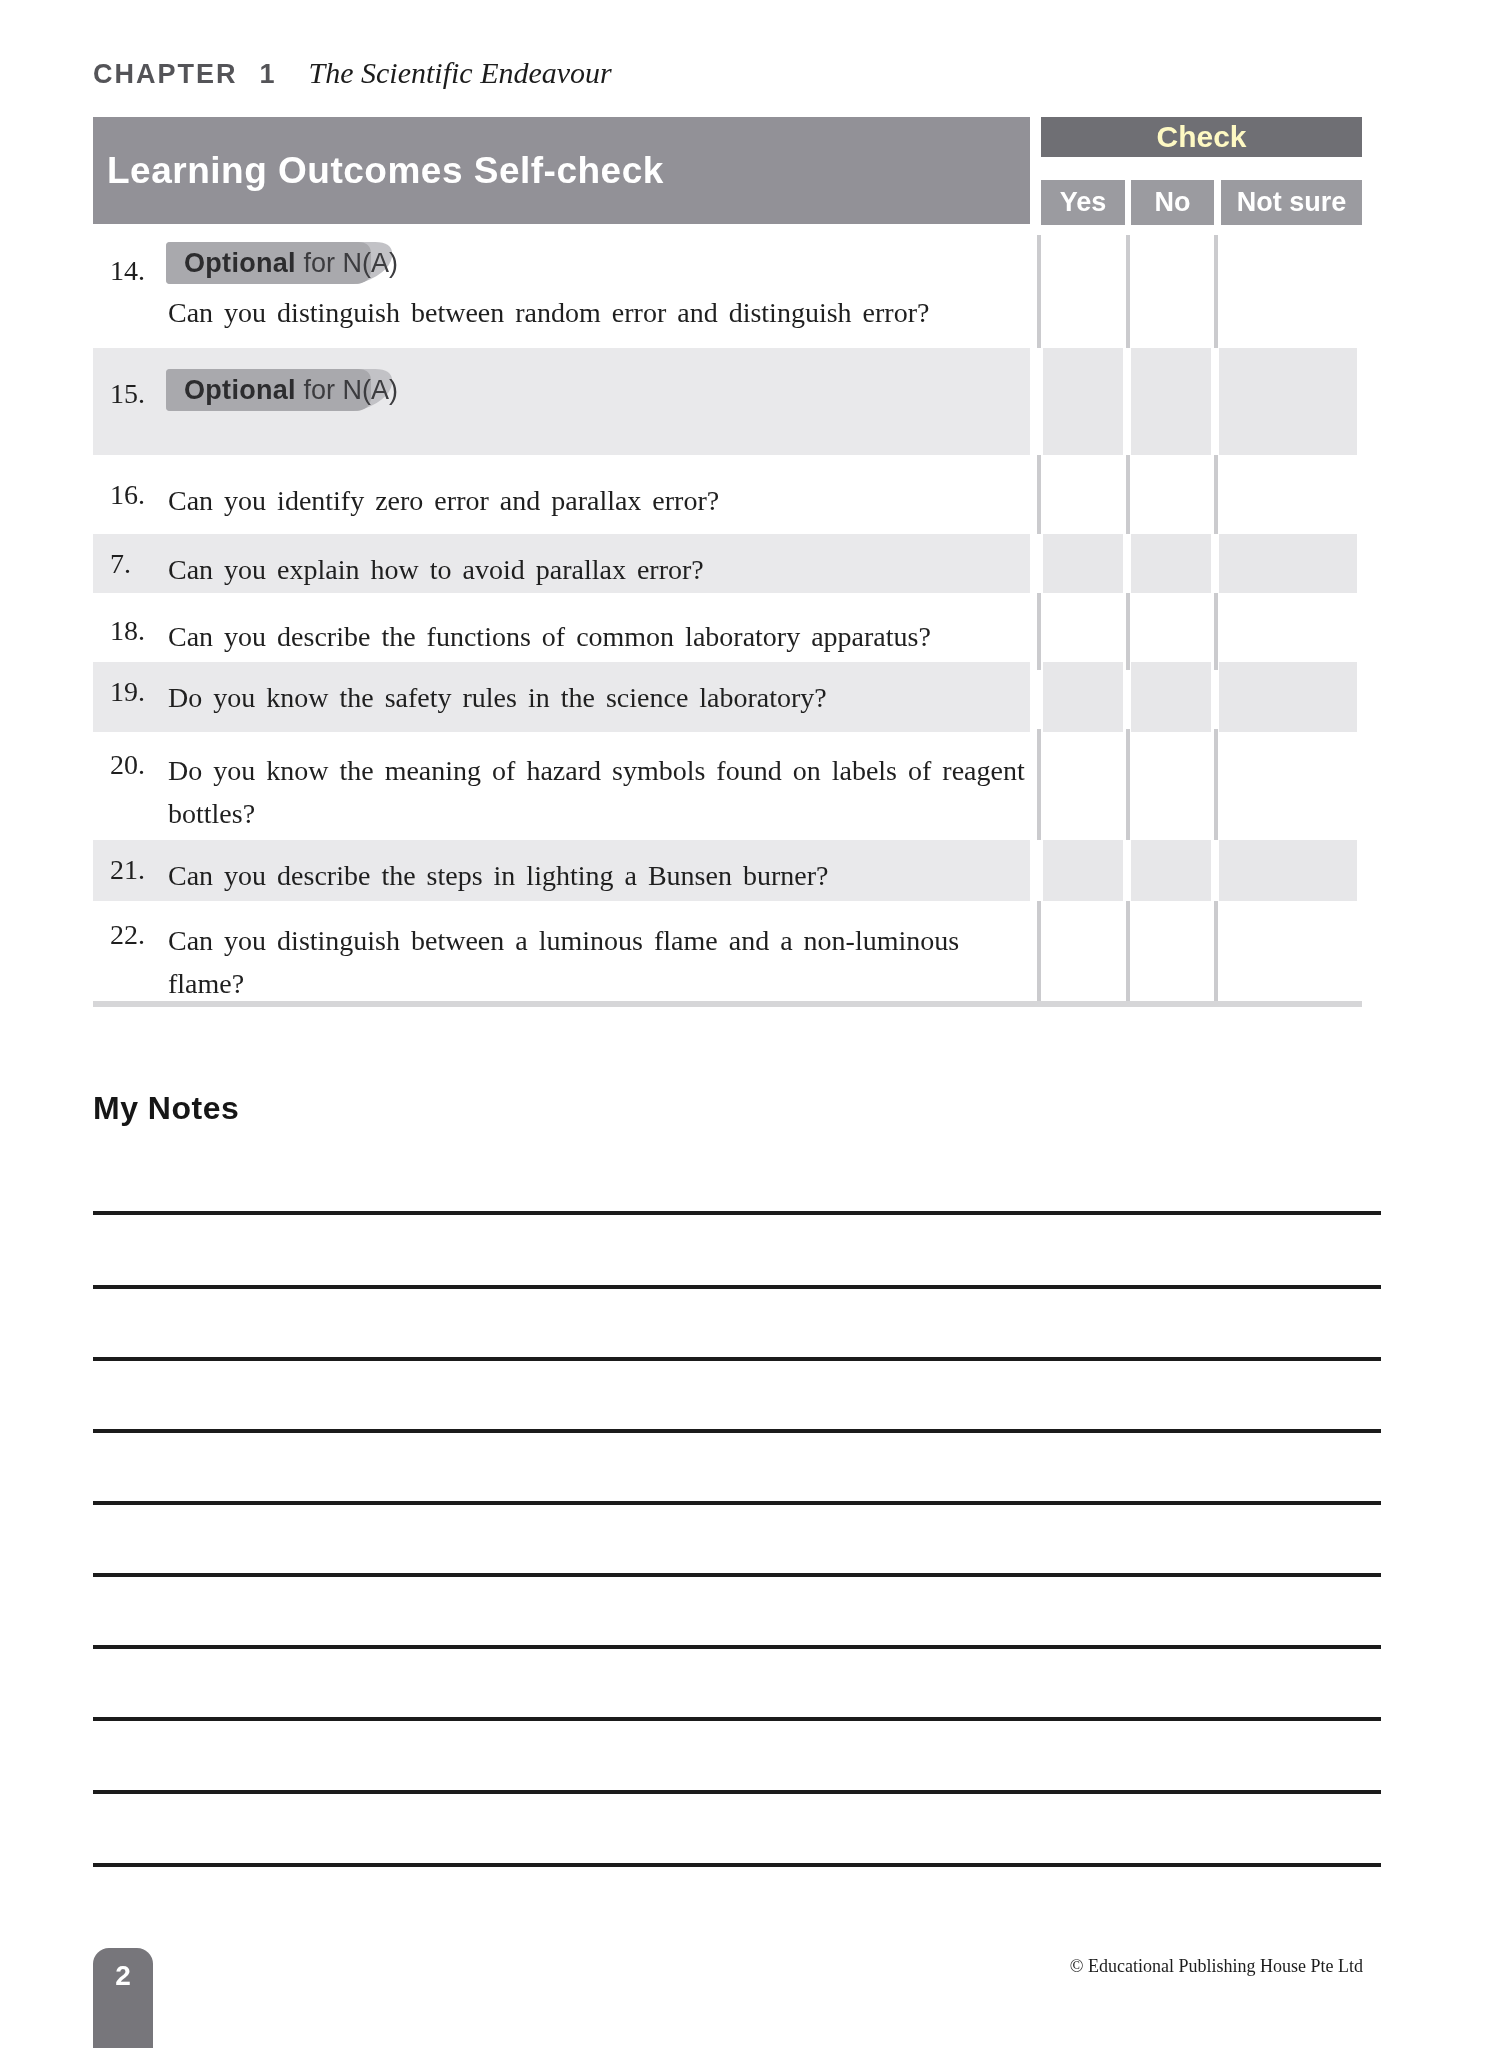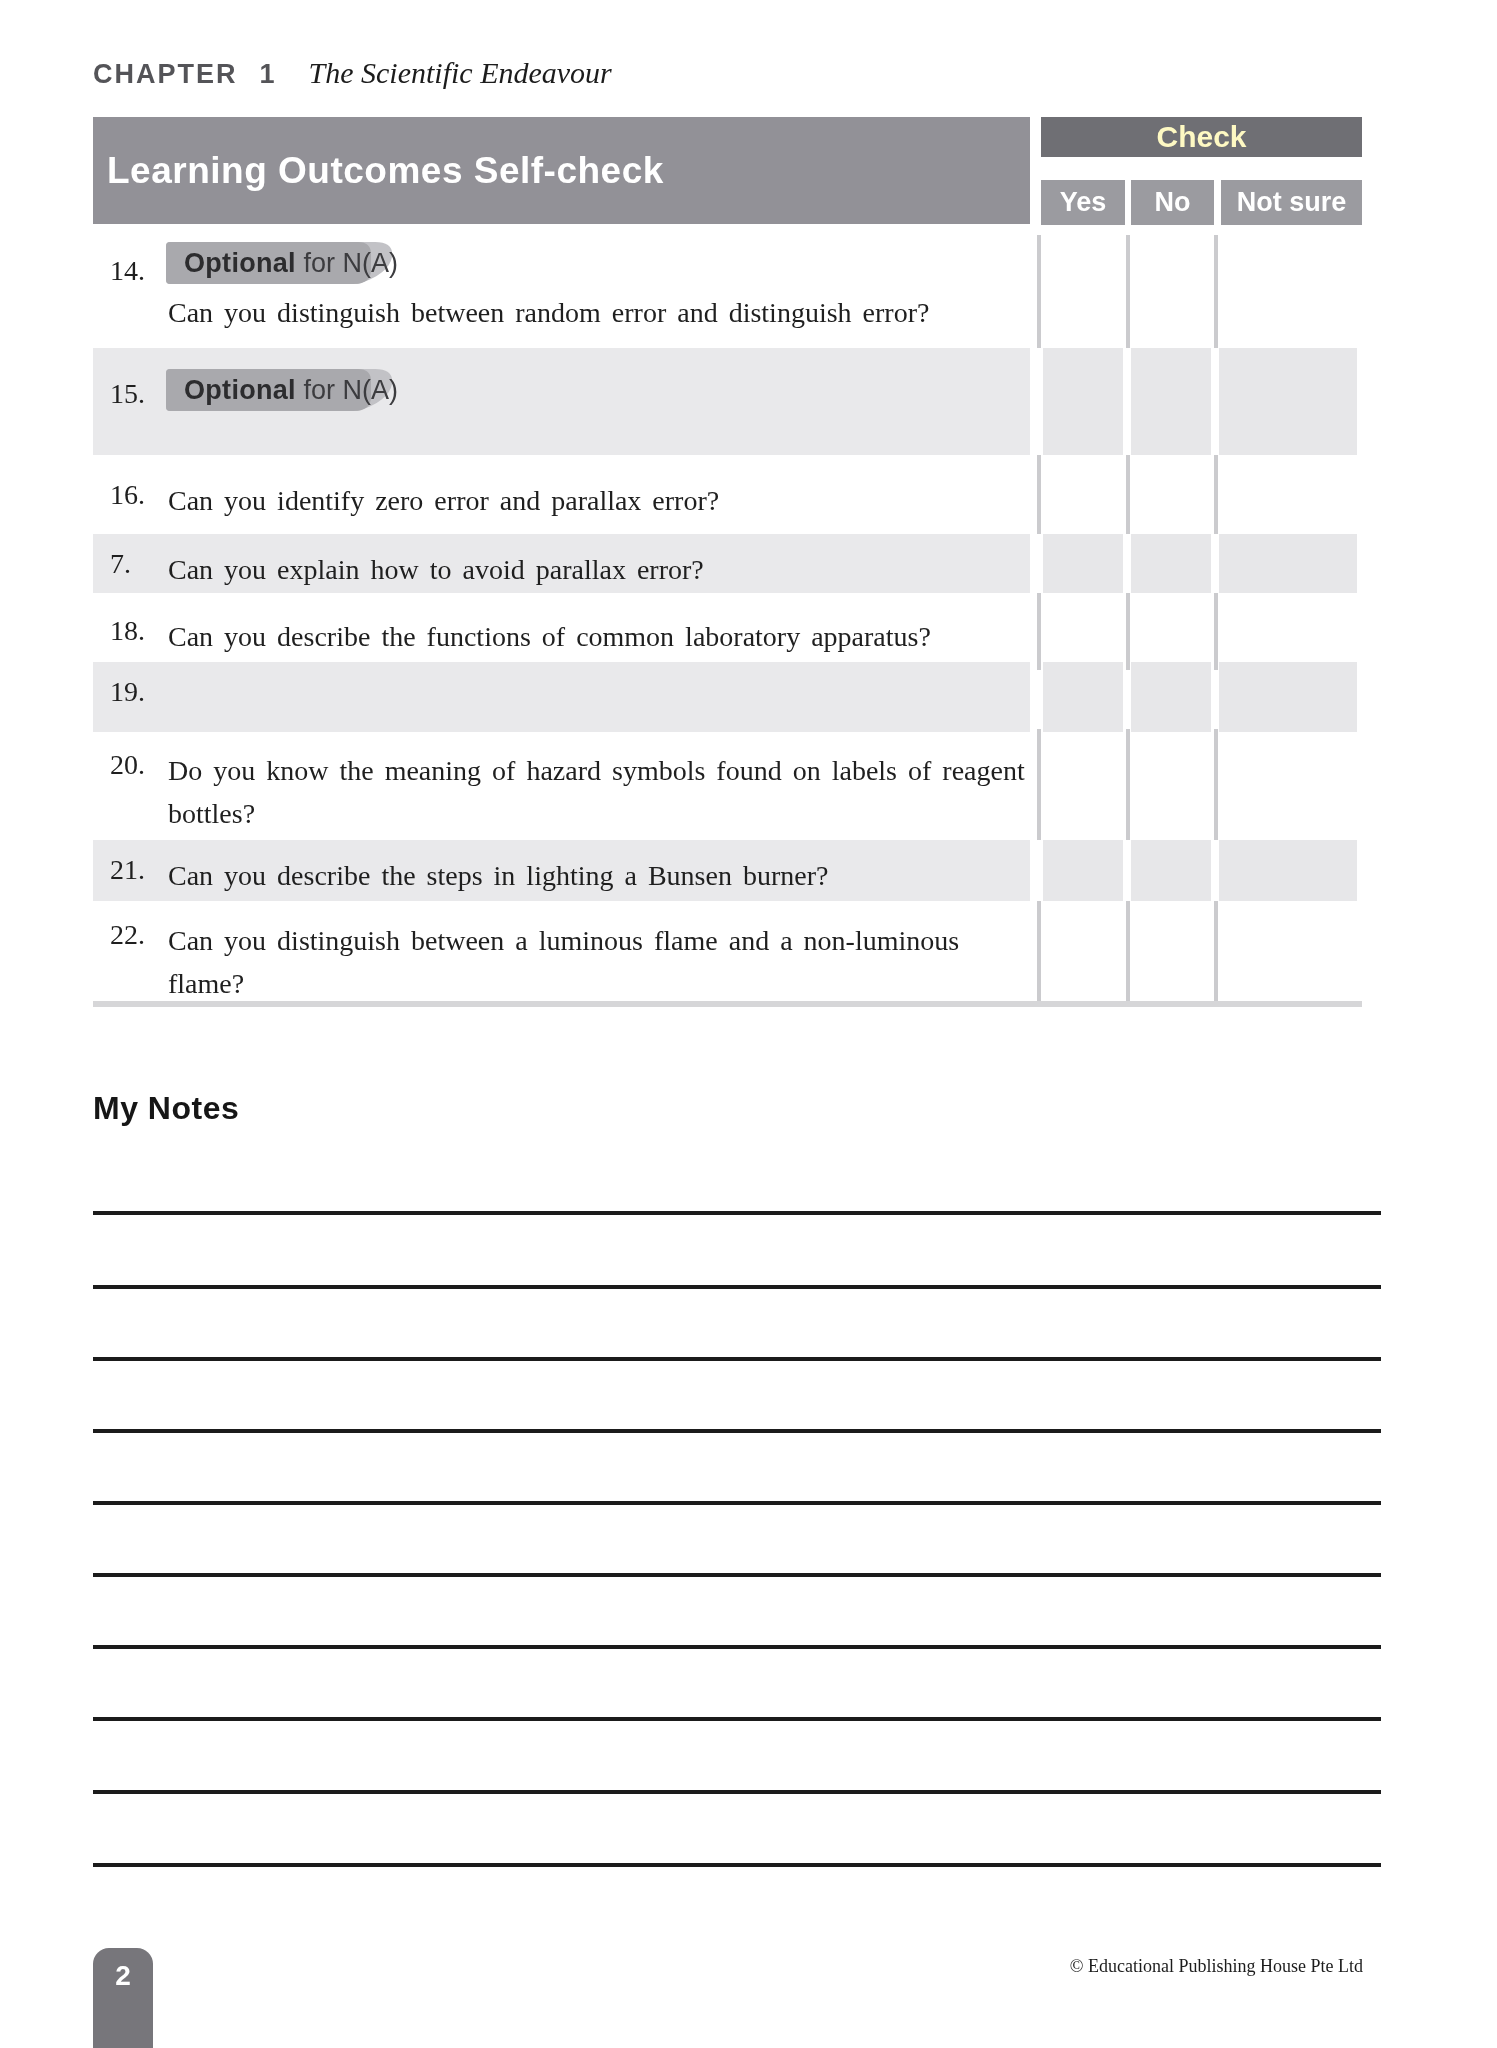--- a/index.html
+++ b/index.html
@@ -161,20 +161,21 @@
   <span class="sep s2"></span>
   <span class="sep s3"></span>
   <span class="cell c1"></span>
   <span class="cell c2"></span>
   <span class="cell c3"></span>
 </div>
 
 <div class="row r5 striped">
   <span class="qstripe"></span>
   <span class="num">19.</span>
+  <div class="qtext">Do you know the safety rules in the science laboratory?</div>
   <span class="cell c1"></span>
   <span class="cell c2"></span>
   <span class="cell c3"></span>
 </div>
 
 <div class="row r6">
   <span class="num">20.</span>
   <div class="qtext">Do you know the meaning of hazard symbols found on labels of reagent bottles?</div>
   <span class="sep s1"></span>
   <span class="sep s2"></span>

